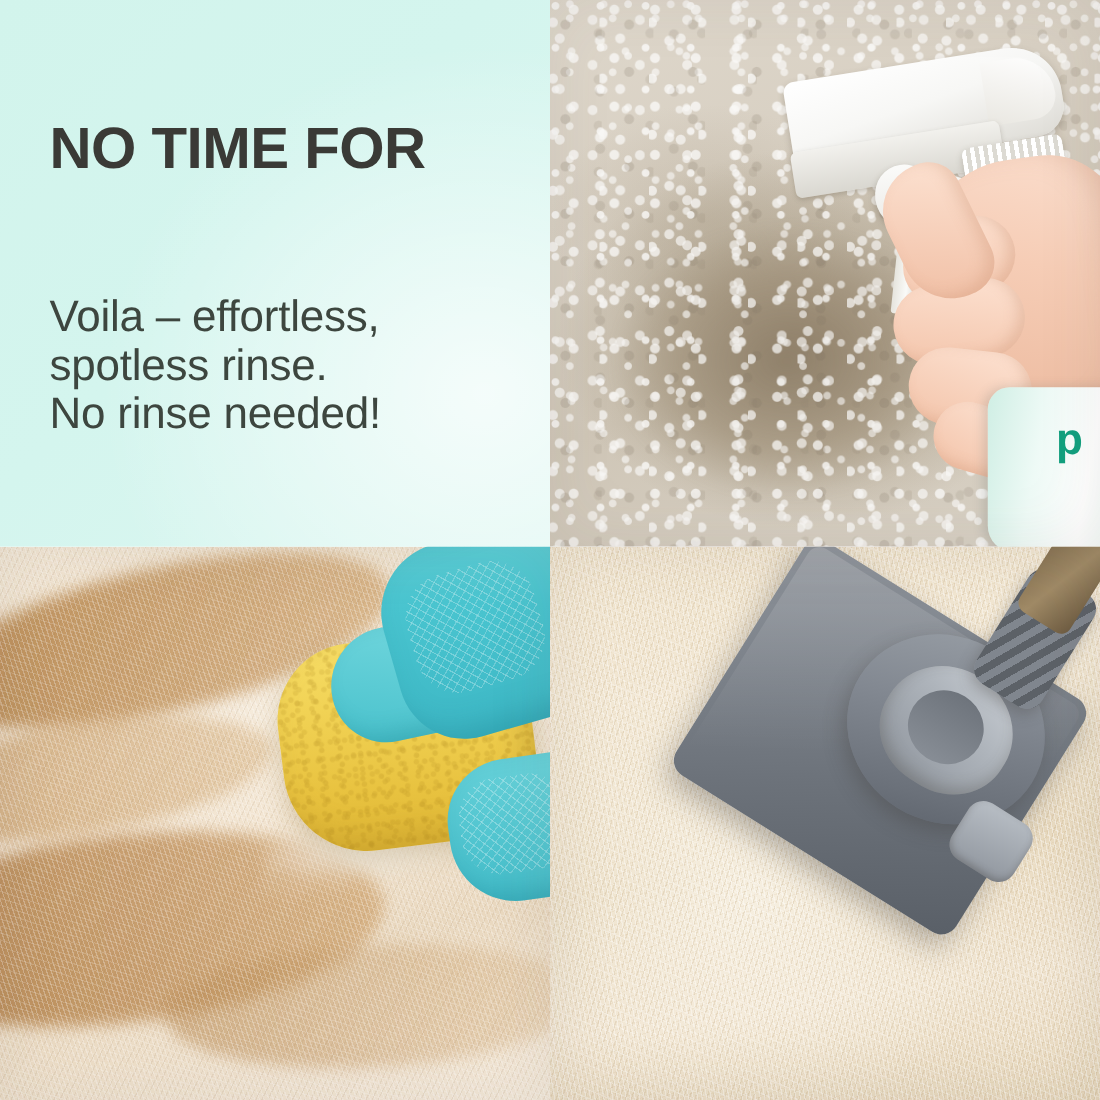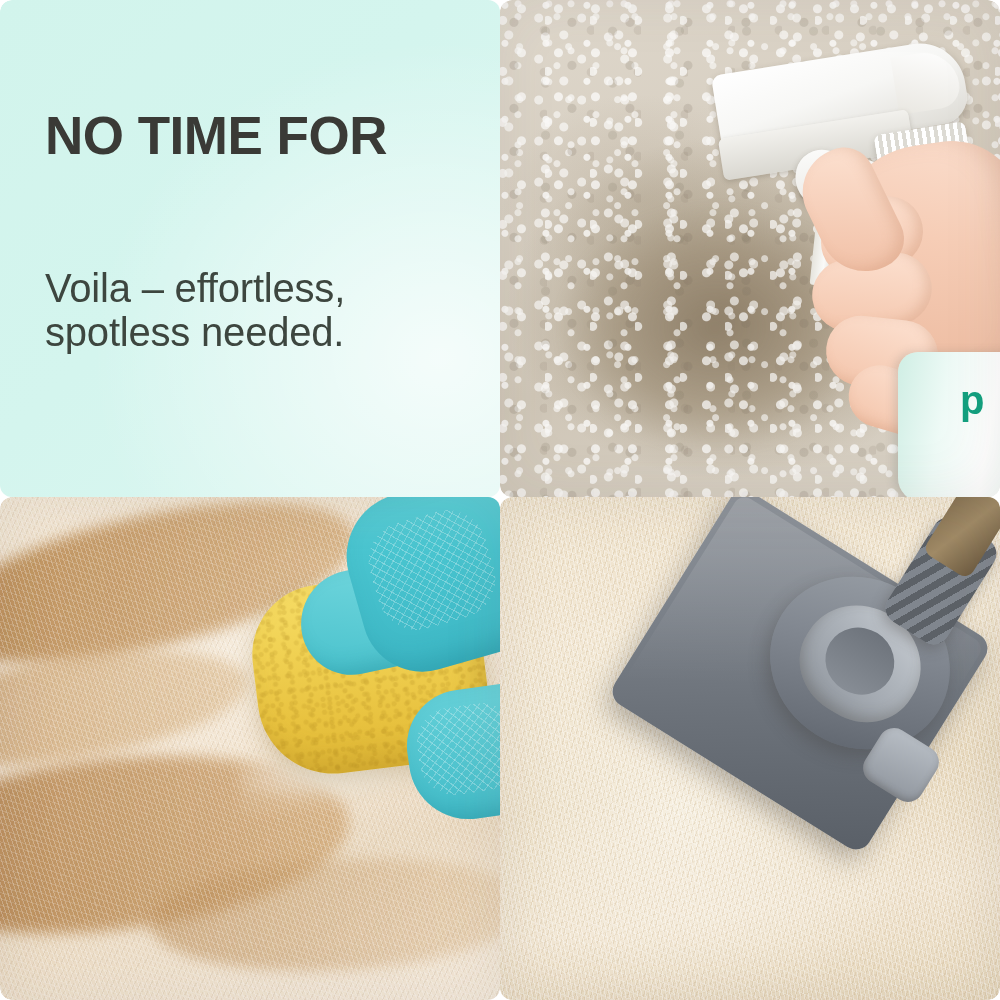--- a/index.html
+++ b/index.html
@@ -1,15 +1,15 @@
 <!DOCTYPE html>
 <html><head>
 <meta charset="utf-8">
 <style>
-  * { margin:0; padding:0; box-sizing:border-box;border-radius:12px; }
+  * { margin:0; padding:0; box-sizing:border-box; }
   html,body { width:1000px; height:1000px; overflow:hidden; background:#fff; }
   body { font-family:"Liberation Sans", sans-serif; }
 
   #infographic {
     position:relative; width:1000px; height:1000px; overflow:hidden;
   }
 
   
   .quad { position:absolute; overflow:hidden; }
   #q-text  { left:0;   top:0;   width:500px; height:497px; }
@@ -274,21 +274,22 @@
 <body>
 
 <div id="infographic">
 
   <div class="quad" id="q-text">
     <h1 id="headline">
       <span class="hl-line">NO TIME FOR</span>
     </h1>
     <p id="subcopy">
       <span class="sub-line">Voila – effortless,</span>
-      <span class="sub-line">spotless needed.</span>
+      <span class="sub-line">spotless rinse.</span>
+      <span class="sub-line">No rinse needed!</span>
     </p>
   </div>
 
   <div class="quad" id="q-spray">
     <div class="photo" id="spray-photo">
       <div id="stain-blotch"></div>
       <div class="loop-tex"></div>
 
       <div id="bottle">
         <div id="trigger-top"></div>

